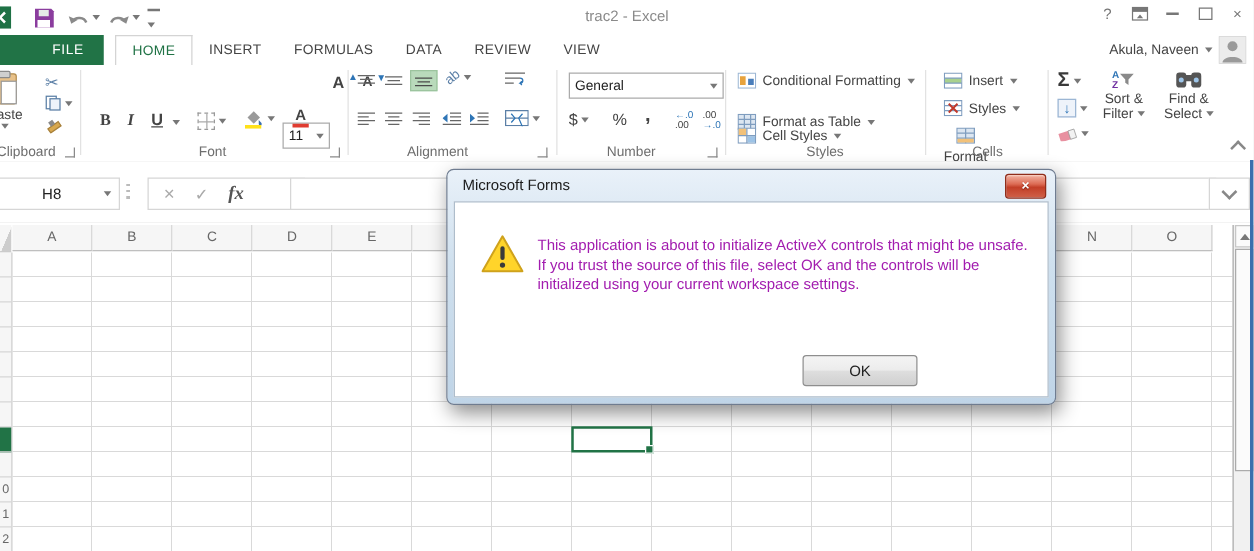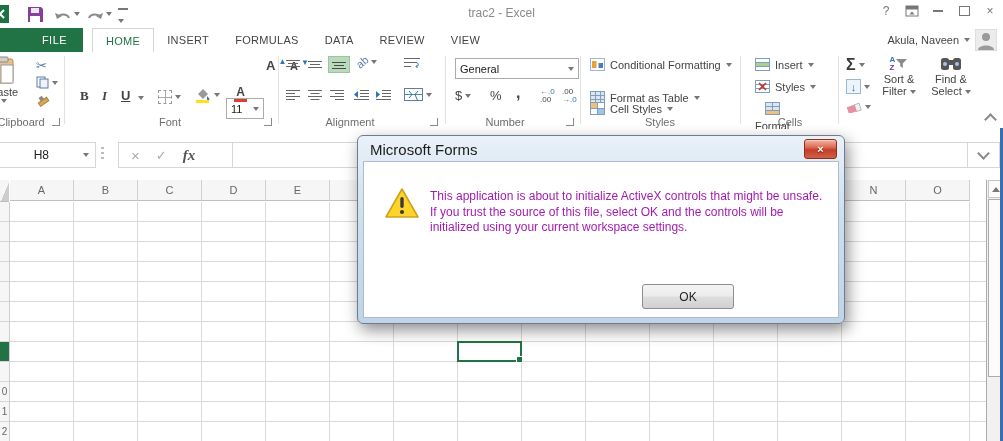--- a/index.html
+++ b/index.html
@@ -69,21 +69,21 @@
   .handle{position:absolute;right:-3px;bottom:-3px;width:5px;height:5px;background:#217346;border:1px solid #fff;}
   .vscroll{position:absolute;left:986px;top:2px;bottom:0;width:17px;border-left:1px solid #ababab;background:#f1f1f1;}
   .sb-up{position:absolute;top:0;left:1px;right:1px;height:16px;background:#fbfbfb;border:1px solid #c6c6c6;
      display:flex;align-items:center;justify-content:center;}
   .sb-thumb{position:absolute;top:19px;left:1px;right:1px;height:176px;background:#fbfbfb;border:1px solid #ababab;}
   .tri-up{width:0;height:0;border-left:4px solid transparent;border-right:4px solid transparent;border-bottom:5px solid #777;}
   .edge-strip{position:absolute;right:0;top:128px;width:3px;bottom:0;background:#3a6fad;}
   
   .dialog{position:absolute;left:357px;top:135px;width:486px;height:187px;border:1px solid #6f7c90;border-radius:6px;
     background:linear-gradient(#e9f1f9,#cfe0ee 40%,#bfd4e7);box-shadow:3px 6px 16px rgba(0,0,0,.45);z-index:50;}
-  .dlg-title{position:absolute;left:12px;top:5px;font-size:15px;color:#1b1b1b;}
+  .dlg-title{position:absolute;left:12px;top:5px;font-size:12px;color:#1b1b1b;}
   .dlg-close{position:absolute;right:7px;top:3px;width:31px;height:18px;border:1px solid #8f2d1b;border-radius:3px;
     background:linear-gradient(#f2b3a3,#dd6c55 40%,#c33f28 55%,#cf6048);color:#fff;font-size:11px;font-weight:bold;
     display:flex;align-items:center;justify-content:center;box-shadow:inset 0 1px 0 #f6cabd;text-shadow:0 1px 1px #7c1f10;}
   .dlg-client{position:absolute;left:5px;top:25px;right:5px;bottom:5px;background:#fff;border:1px solid #aebdcb;}
   .dlg-msg{position:absolute;left:66px;top:27px;width:402px;font-size:12px;line-height:15.5px;color:#a21caf;}
   .dlg-btn{position:absolute;top:122px;width:90px;height:23px;border:1px solid #8e8e8e;border-radius:3px;font-size:12px;color:#222;
     background:linear-gradient(#f4f4f4,#ececec 48%,#dedede 52%,#d0d0d0);display:flex;align-items:center;justify-content:center;}
   .dlg-btn.default{border:2px solid #3f688a;top:121px;width:92px;height:25px;}
 </style>
 </head>

